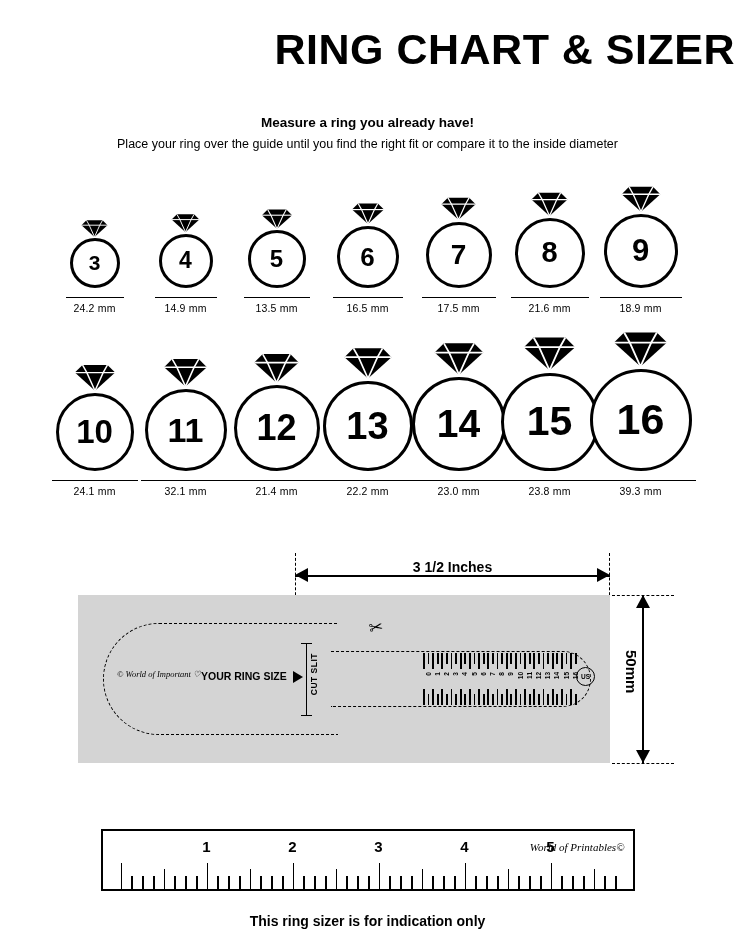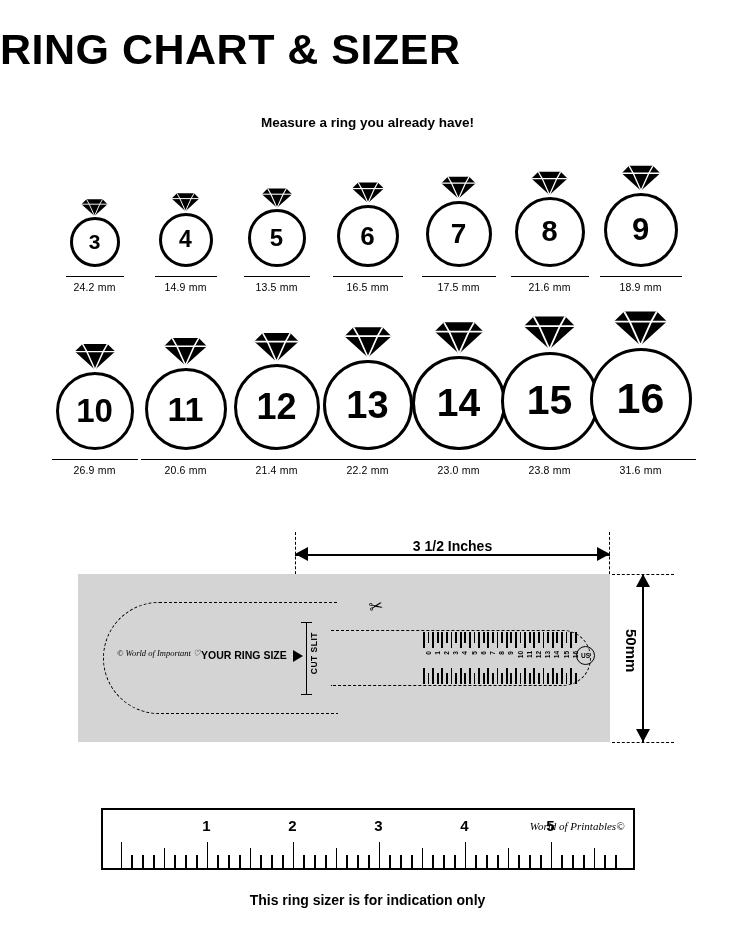--- a/index.html
+++ b/index.html
@@ -16,21 +16,21 @@
     overflow: hidden;
   }
   .page {
     width: 735px;
     height: 951px;
     position: relative;
   }
 
   
   .title {
-    text-align: left;
+    text-align: right;
     font-size: 43px;
     font-weight: bold;
     letter-spacing: 0.5px;
     margin-top: 26px;
     line-height: 1.1;
   }
 
   
   .subhead {
     text-align: center;
@@ -370,20 +370,21 @@
   }
 </style>
 </head>
 <body>
 
 <div class="page">
 
   <div class="title">RING CHART &amp; SIZER</div>
 
   <div class="subhead">Measure a ring you already have!</div>
+  <div class="subline">Place your ring over the guide until you find the right fit or compare it to the inside diameter</div>
 
   <div class="ring-row row1" id="row1">
       <div class="ring-cell" style="width: 91px;">
         <div class="ring-art">
           <div class="gem"><svg width="31" height="19.22" viewBox="0 0 100 62">
               <path d="M8 20 L24 4 L76 4 L92 20 L50 58 Z" fill="#000"></path>
               <path d="M24 4 L33 20 L50 58 L67 20 L76 4" fill="none" stroke="#fff" stroke-width="3"></path>
               <path d="M8 20 L92 20" stroke="#fff" stroke-width="3"></path>
             </svg></div>
           <div class="band" style="width: 50px; height: 50px;">
@@ -484,35 +485,35 @@
           <div class="gem"><svg width="48" height="29.759999999999998" viewBox="0 0 100 62">
               <path d="M8 20 L24 4 L76 4 L92 20 L50 58 Z" fill="#000"></path>
               <path d="M24 4 L33 20 L50 58 L67 20 L76 4" fill="none" stroke="#fff" stroke-width="3"></path>
               <path d="M8 20 L92 20" stroke="#fff" stroke-width="3"></path>
             </svg></div>
           <div class="band" style="width: 78px; height: 78px;">
             <span style="font-size: 33px;">10</span>
           </div>
         </div>
         <div class="mm-rule" style="width: 86px;"></div>
-        <div class="mm-label">26.9 mm</div>
+        <div class="mm-label">24.1 mm</div>
       </div>
       <div class="ring-cell" style="width: 91px;">
         <div class="ring-art">
           <div class="gem"><svg width="51" height="31.62" viewBox="0 0 100 62">
               <path d="M8 20 L24 4 L76 4 L92 20 L50 58 Z" fill="#000"></path>
               <path d="M24 4 L33 20 L50 58 L67 20 L76 4" fill="none" stroke="#fff" stroke-width="3"></path>
               <path d="M8 20 L92 20" stroke="#fff" stroke-width="3"></path>
             </svg></div>
           <div class="band" style="width: 82px; height: 82px;">
             <span style="font-size: 34px;">11</span>
           </div>
         </div>
         <div class="mm-rule" style="width: 90px;"></div>
-        <div class="mm-label">20.6 mm</div>
+        <div class="mm-label">32.1 mm</div>
       </div>
       <div class="ring-cell" style="width: 91px;">
         <div class="ring-art">
           <div class="gem"><svg width="53" height="32.86" viewBox="0 0 100 62">
               <path d="M8 20 L24 4 L76 4 L92 20 L50 58 Z" fill="#000"></path>
               <path d="M24 4 L33 20 L50 58 L67 20 L76 4" fill="none" stroke="#fff" stroke-width="3"></path>
               <path d="M8 20 L92 20" stroke="#fff" stroke-width="3"></path>
             </svg></div>
           <div class="band" style="width: 86px; height: 86px;">
             <span style="font-size: 36px;">12</span>
@@ -568,21 +569,21 @@
           <div class="gem"><svg width="63" height="39.06" viewBox="0 0 100 62">
               <path d="M8 20 L24 4 L76 4 L92 20 L50 58 Z" fill="#000"></path>
               <path d="M24 4 L33 20 L50 58 L67 20 L76 4" fill="none" stroke="#fff" stroke-width="3"></path>
               <path d="M8 20 L92 20" stroke="#fff" stroke-width="3"></path>
             </svg></div>
           <div class="band" style="width: 102px; height: 102px;">
             <span style="font-size: 43px;">16</span>
           </div>
         </div>
         <div class="mm-rule" style="width: 110px;"></div>
-        <div class="mm-label">31.6 mm</div>
+        <div class="mm-label">39.3 mm</div>
       </div>
     </div>
 
   <div class="sizer-wrap">
 
     <div class="arrow-row">
       <div class="arrow-tick-l"></div>
       <div class="arrow-tick-r"></div>
       <div class="arrow-line"></div>
       <div class="arrow-head left"></div>

